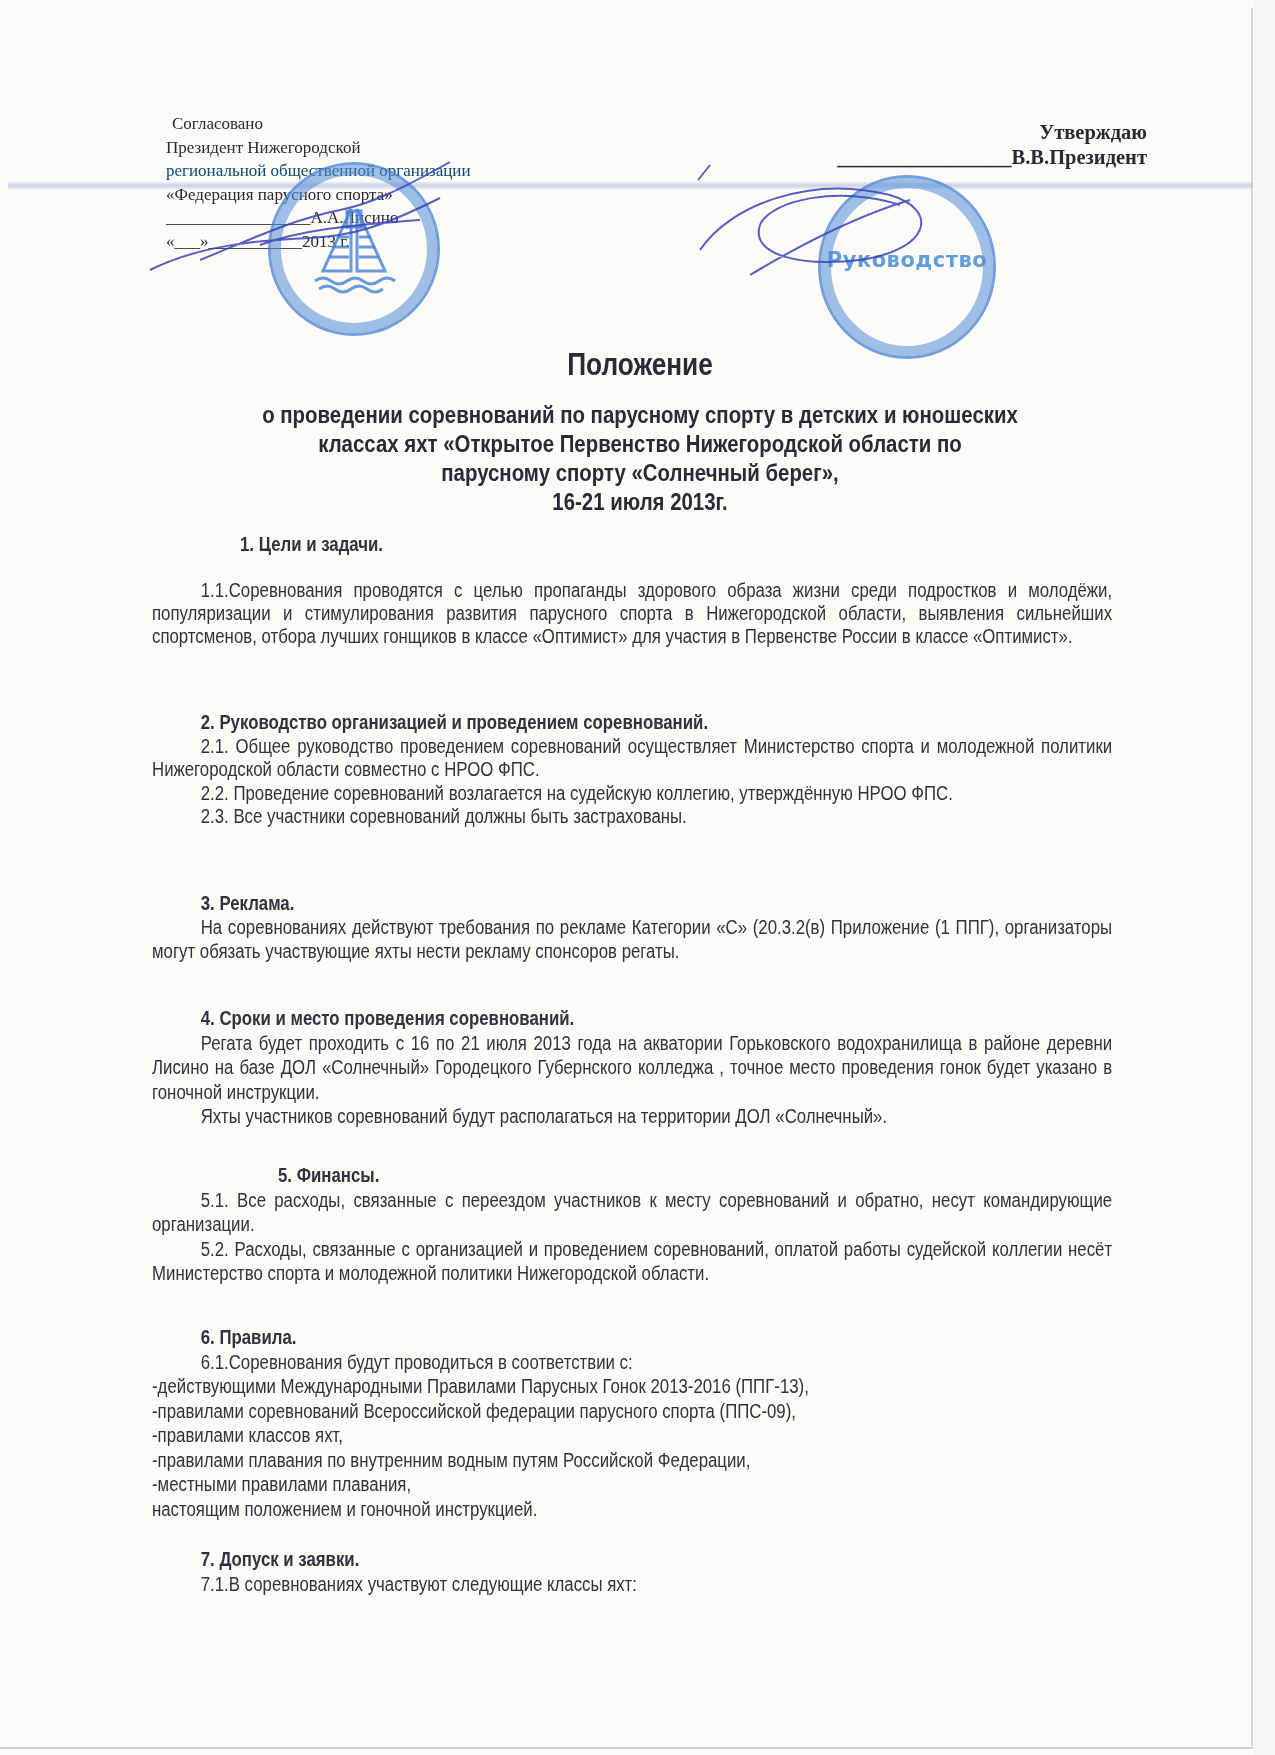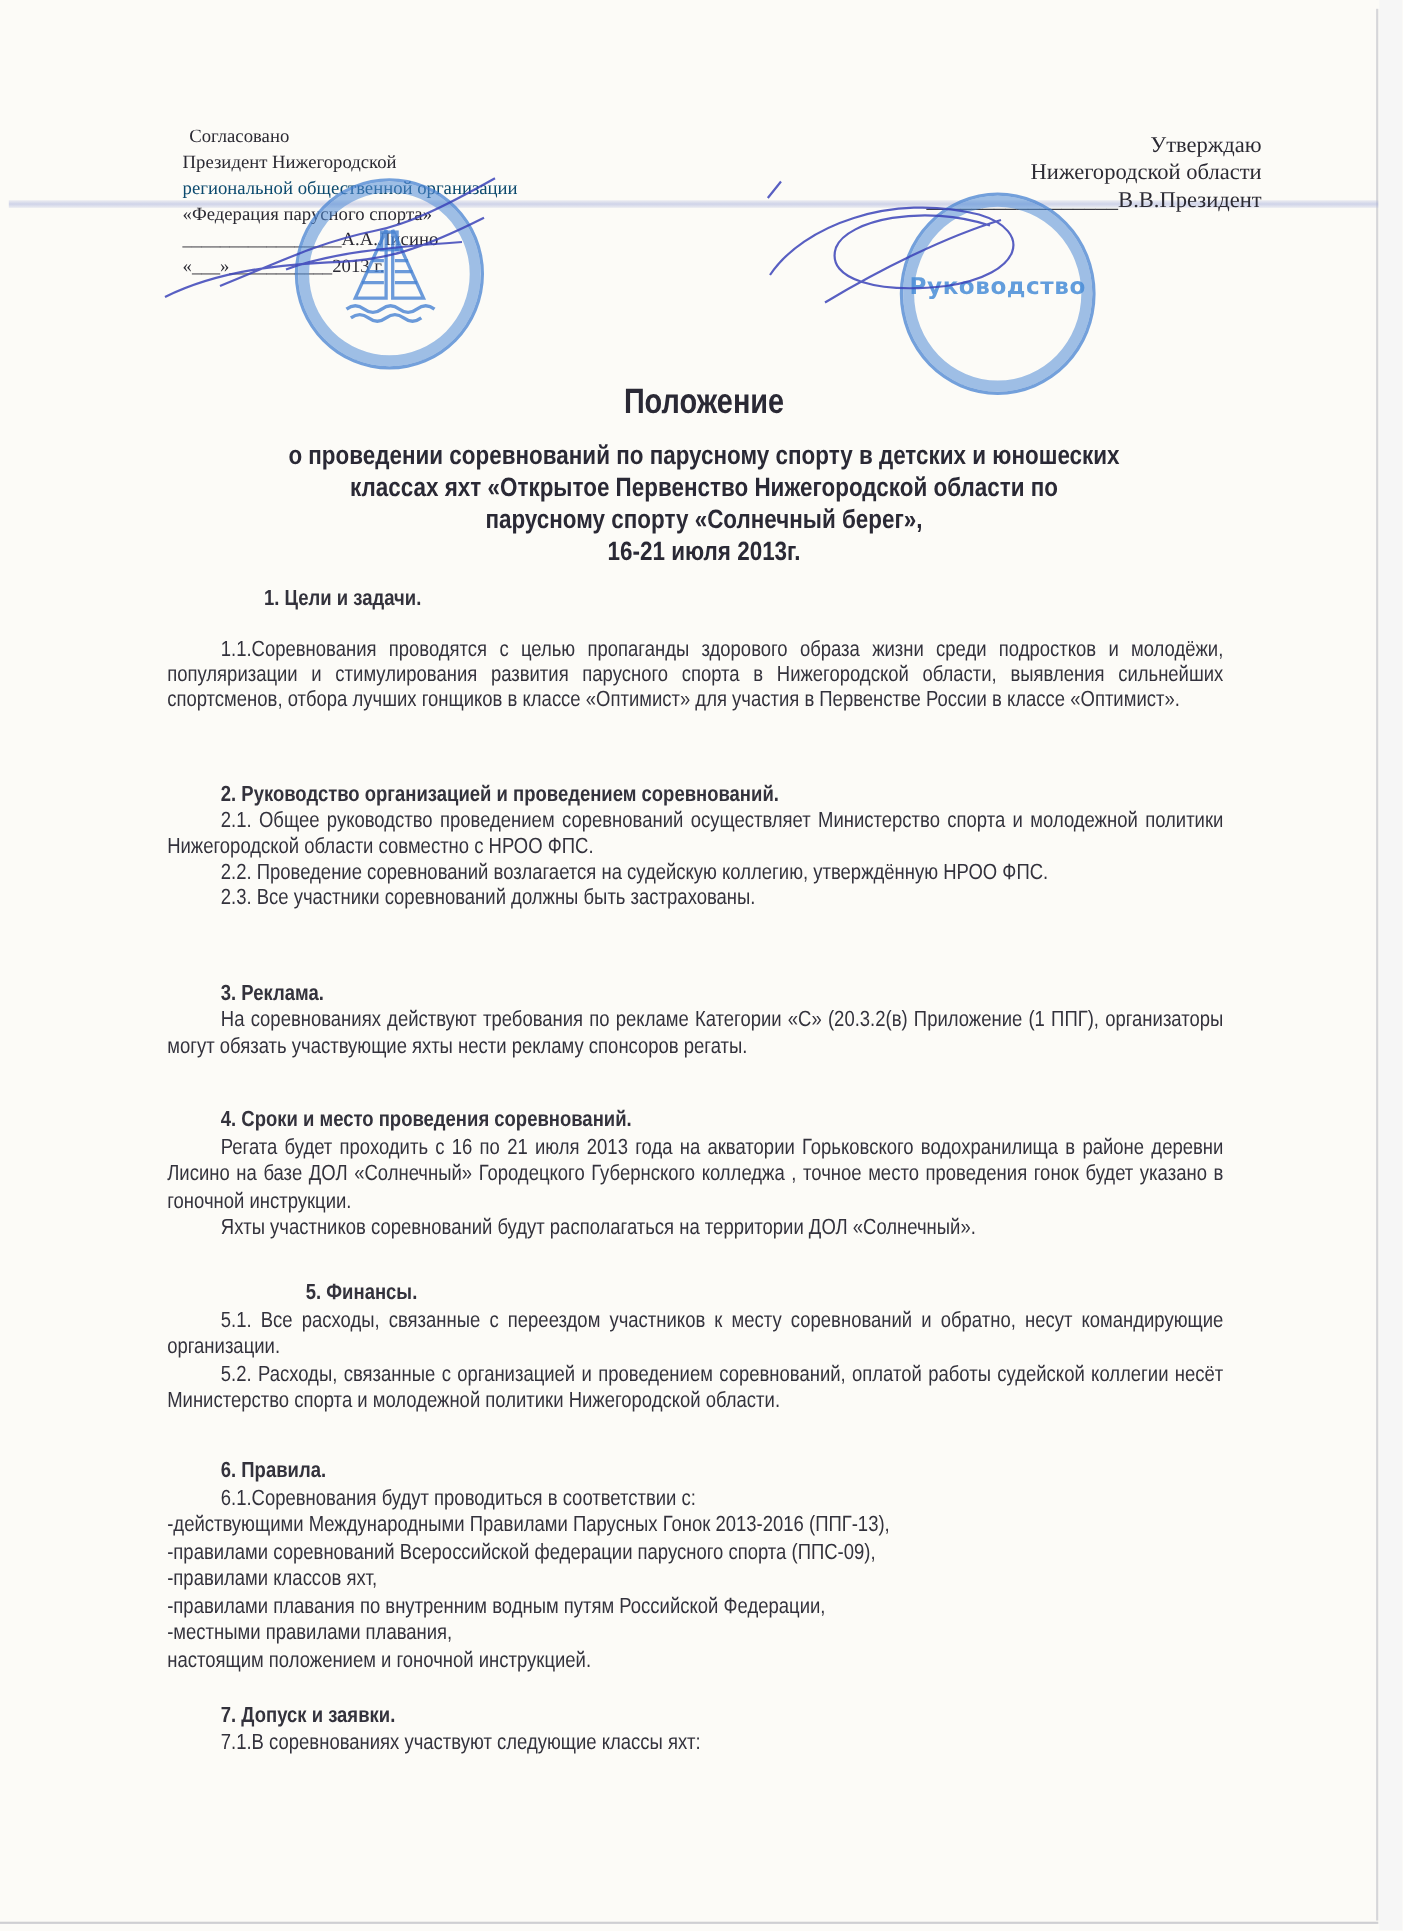--- a/index.html
+++ b/index.html
@@ -27,21 +27,21 @@
     background: linear-gradient(to bottom, rgba(190,195,225,0.25), rgba(170,178,220,0.55), rgba(190,195,225,0.25));
   }
   .header-left {
     position: absolute; left: 168px; top: 112px; font-size: 17px; line-height: 23.5px;
   }
   .header-left .line { white-space: nowrap; }
   .header-left .red { color: #0c4a6e; }
   .header-right {
     position: absolute; right: 128px; top: 120px; font-size: 20.5px; line-height: 25px; text-align: right;
   }
-  .header-right .line { white-space: nowrap; }
+  .header-right .line { white-space: nowrap; font-weight: bold; }
   .stamp {
     position: absolute; border-radius: 50%;
     border: 3px solid rgba(70,130,210,0.75);
     box-shadow: inset 0 0 0 8px rgba(252,251,247,0.0), inset 0 0 0 10px rgba(80,140,215,0.55);
   }
   .stamp-left { left: 268px; top: 162px; width: 166px; height: 168px; }
   .stamp-right { left: 818px; top: 175px; width: 172px; height: 178px; }
   .stamp-label {
     position: absolute; left: 0; right: 0; top: 70px; text-align: center;
     font-family: "DejaVu Sans", sans-serif; font-weight: bold; font-size: 21px;
@@ -82,21 +82,20 @@
   <div class="line" style="padding-left:4px">Согласовано</div>
   <div class="line" style="margin-left:-2px">Президент Нижегородской</div>
   <div class="line red" style="margin-left:-2px">региональной общественной организации</div>
   <div class="line" style="margin-left:-2px">«Федерация парусного спорта»</div>
   <div class="line" style="margin-left:-2px">_________________А.А.Лисино</div>
   <div class="line" style="margin-left:-2px">«___»___________2013 г.</div>
 </div>
 
 <div class="header-right">
   <div class="line">Утверждаю</div>
-  <div class="line">Нижегородской области</div>
   <div class="line">_________________В.В.Президент</div>
 </div>
 
 <div class="stamp stamp-left">
   <svg class="stamp-emblem" viewBox="0 0 86 92">
     <g fill="none" stroke="rgba(70,130,210,0.8)" stroke-width="3">
       <path d="M40 6 L12 68 L40 68 Z"></path>
       <path d="M46 6 L74 68 L46 68 Z"></path>
       <path d="M18 54 H38 M22 44 H38 M27 34 H38 M31 24 H38"></path>
       <path d="M48 54 H68 M48 44 H64 M48 34 H60 M48 24 H55"></path>

